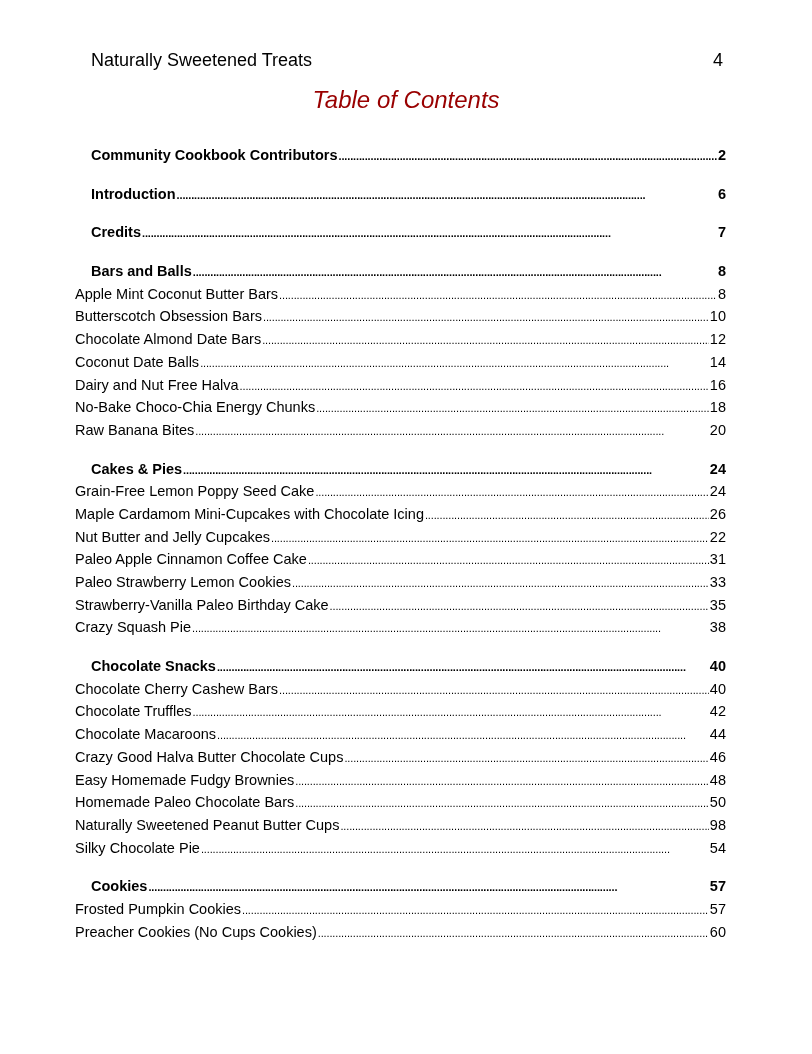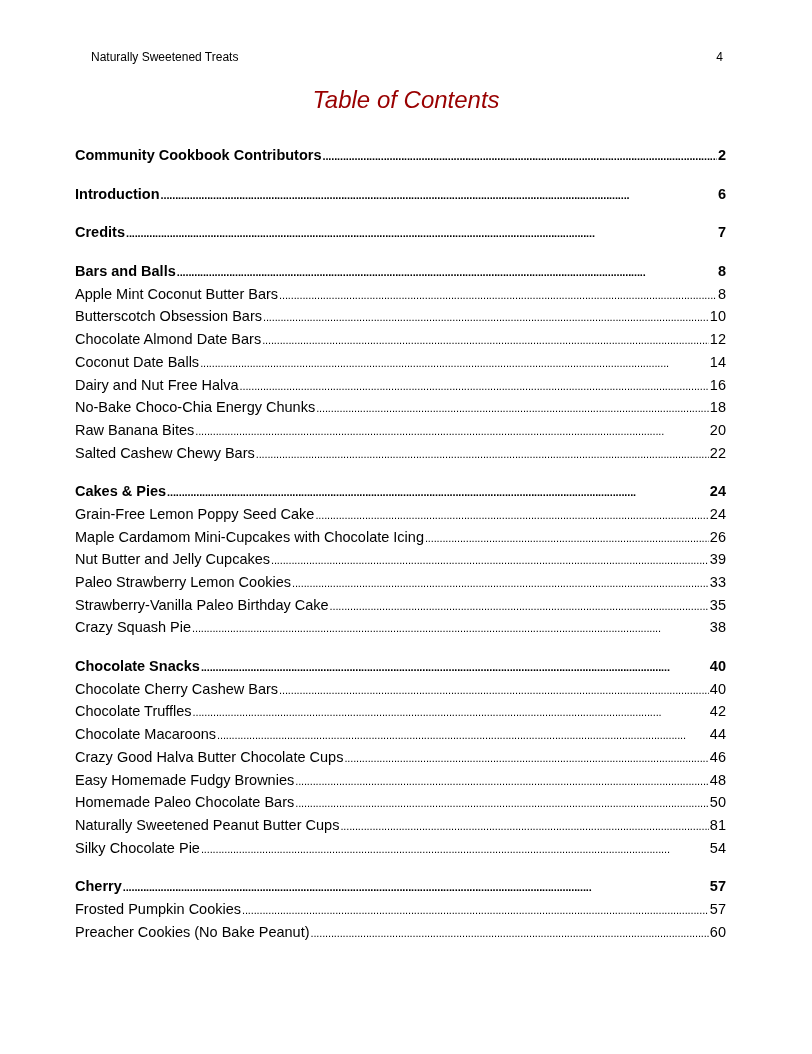--- a/index.html
+++ b/index.html
@@ -2,31 +2,31 @@
 <html><head>
   <meta charset="utf-8">
   <style>
     html, body { margin: 0; padding: 0; background: #ffffff; }
     body {
       width: 812px; height: 1054px; position: relative; overflow: hidden;
       font-family: "Liberation Sans", sans-serif; color: #000;
     }
     .header {
       position: absolute; left: 91px; top: 50px; width: 632px;
-      font-size: 12px; display: flex; justify-content: space-between; gap: 38px;
+      font-size: 18px; display: flex; justify-content: space-between; gap: 38px;
     }
     .title {
       position: absolute; left: 0; top: 86px; width: 812px; text-align: center;
       font-size: 24px; font-style: italic; color: #990000;
     }
     .toc { position: absolute; left: 75px; top: 144px; width: 651px; }
     .row {
       display: flex; align-items: baseline; font-size: 14.5px; height: 22.7px; line-height: 22.7px;
     }
-    .row.l1 { font-weight: bold; }
+    .row.l1 { font-weight: bold; margin-left: 16px; }
     .row .label { white-space: nowrap; }
     .row .leader {
       flex: 1; overflow: hidden; white-space: nowrap; margin: 0 1px;
     }
     .row .leader::before {
       content: ". . . . . . . . . . . . . . . . . . . . . . . . . . . . . . . . . . . . . . . . . . . . . . . . . . . . . . . . . . . . . . . . . . . . . . . . . . . . . . . . . . . . . . . . . . . . . . . . . . . . . . . . . . . . . . . . . . . . . . . . . . . . . . . . . . . . . . . . . . . . . . . . . . . . . . . . . . . . . . . . .";
       letter-spacing: -1.6px;
       font-size: 11px;
     }
     .row .page { white-space: nowrap; }
@@ -99,119 +99,119 @@
   <div class="row">
       <span class="label">No-Bake Choco-Chia Energy Chunks</span>
       <span class="leader"></span>
       <span class="page">18</span>
     </div>
   <div class="row">
       <span class="label">Raw Banana Bites</span>
       <span class="leader"></span>
       <span class="page">20</span>
     </div>
-  <div class="row">
-      <span class="label">Salted Cashew Chewy Bars</span>
+  <div class="gap-sm"></div>
+
+  <div class="row l1">
+    <span class="label">Cakes &amp; Pies</span>
+    <span class="leader"></span>
+    <span class="page">24</span>
+  </div>
+  <div class="row">
+      <span class="label">Grain-Free Lemon Poppy Seed Cake</span>
+      <span class="leader"></span>
+      <span class="page">24</span>
+    </div>
+  <div class="row">
+      <span class="label">Maple Cardamom Mini-Cupcakes with Chocolate Icing</span>
+      <span class="leader"></span>
+      <span class="page">26</span>
+    </div>
+  <div class="row">
+      <span class="label">Nut Butter and Jelly Cupcakes</span>
       <span class="leader"></span>
       <span class="page">22</span>
     </div>
+  <div class="row">
+      <span class="label">Paleo Apple Cinnamon Coffee Cake</span>
+      <span class="leader"></span>
+      <span class="page">31</span>
+    </div>
+  <div class="row">
+      <span class="label">Paleo Strawberry Lemon Cookies</span>
+      <span class="leader"></span>
+      <span class="page">33</span>
+    </div>
+  <div class="row">
+      <span class="label">Strawberry-Vanilla Paleo Birthday Cake</span>
+      <span class="leader"></span>
+      <span class="page">35</span>
+    </div>
+  <div class="row">
+      <span class="label">Crazy Squash Pie</span>
+      <span class="leader"></span>
+      <span class="page">38</span>
+    </div>
   <div class="gap-sm"></div>
 
   <div class="row l1">
-    <span class="label">Cakes &amp; Pies</span>
-    <span class="leader"></span>
-    <span class="page">24</span>
-  </div>
-  <div class="row">
-      <span class="label">Grain-Free Lemon Poppy Seed Cake</span>
-      <span class="leader"></span>
-      <span class="page">24</span>
-    </div>
-  <div class="row">
-      <span class="label">Maple Cardamom Mini-Cupcakes with Chocolate Icing</span>
-      <span class="leader"></span>
-      <span class="page">26</span>
-    </div>
-  <div class="row">
-      <span class="label">Nut Butter and Jelly Cupcakes</span>
-      <span class="leader"></span>
-      <span class="page">39</span>
-    </div>
-  <div class="row">
-      <span class="label">Paleo Strawberry Lemon Cookies</span>
-      <span class="leader"></span>
-      <span class="page">33</span>
-    </div>
-  <div class="row">
-      <span class="label">Strawberry-Vanilla Paleo Birthday Cake</span>
-      <span class="leader"></span>
-      <span class="page">35</span>
-    </div>
-  <div class="row">
-      <span class="label">Crazy Squash Pie</span>
-      <span class="leader"></span>
-      <span class="page">38</span>
+    <span class="label">Chocolate Snacks</span>
+    <span class="leader"></span>
+    <span class="page">40</span>
+  </div>
+  <div class="row">
+      <span class="label">Chocolate Cherry Cashew Bars</span>
+      <span class="leader"></span>
+      <span class="page">40</span>
+    </div>
+  <div class="row">
+      <span class="label">Chocolate Truffles</span>
+      <span class="leader"></span>
+      <span class="page">42</span>
+    </div>
+  <div class="row">
+      <span class="label">Chocolate Macaroons</span>
+      <span class="leader"></span>
+      <span class="page">44</span>
+    </div>
+  <div class="row">
+      <span class="label">Crazy Good Halva Butter Chocolate Cups</span>
+      <span class="leader"></span>
+      <span class="page">46</span>
+    </div>
+  <div class="row">
+      <span class="label">Easy Homemade Fudgy Brownies</span>
+      <span class="leader"></span>
+      <span class="page">48</span>
+    </div>
+  <div class="row">
+      <span class="label">Homemade Paleo Chocolate Bars</span>
+      <span class="leader"></span>
+      <span class="page">50</span>
+    </div>
+  <div class="row">
+      <span class="label">Naturally Sweetened Peanut Butter Cups</span>
+      <span class="leader"></span>
+      <span class="page">98</span>
+    </div>
+  <div class="row">
+      <span class="label">Silky Chocolate Pie</span>
+      <span class="leader"></span>
+      <span class="page">54</span>
     </div>
   <div class="gap-sm"></div>
 
   <div class="row l1">
-    <span class="label">Chocolate Snacks</span>
-    <span class="leader"></span>
-    <span class="page">40</span>
-  </div>
-  <div class="row">
-      <span class="label">Chocolate Cherry Cashew Bars</span>
-      <span class="leader"></span>
-      <span class="page">40</span>
-    </div>
-  <div class="row">
-      <span class="label">Chocolate Truffles</span>
-      <span class="leader"></span>
-      <span class="page">42</span>
-    </div>
-  <div class="row">
-      <span class="label">Chocolate Macaroons</span>
-      <span class="leader"></span>
-      <span class="page">44</span>
-    </div>
-  <div class="row">
-      <span class="label">Crazy Good Halva Butter Chocolate Cups</span>
-      <span class="leader"></span>
-      <span class="page">46</span>
-    </div>
-  <div class="row">
-      <span class="label">Easy Homemade Fudgy Brownies</span>
-      <span class="leader"></span>
-      <span class="page">48</span>
-    </div>
-  <div class="row">
-      <span class="label">Homemade Paleo Chocolate Bars</span>
-      <span class="leader"></span>
-      <span class="page">50</span>
-    </div>
-  <div class="row">
-      <span class="label">Naturally Sweetened Peanut Butter Cups</span>
-      <span class="leader"></span>
-      <span class="page">81</span>
-    </div>
-  <div class="row">
-      <span class="label">Silky Chocolate Pie</span>
-      <span class="leader"></span>
-      <span class="page">54</span>
-    </div>
-  <div class="gap-sm"></div>
-
-  <div class="row l1">
-    <span class="label">Cherry</span>
+    <span class="label">Cookies</span>
     <span class="leader"></span>
     <span class="page">57</span>
   </div>
   <div class="row">
       <span class="label">Frosted Pumpkin Cookies</span>
       <span class="leader"></span>
       <span class="page">57</span>
     </div>
   <div class="row">
-      <span class="label">Preacher Cookies (No Bake Peanut)</span>
+      <span class="label">Preacher Cookies (No Cups Cookies)</span>
       <span class="leader"></span>
       <span class="page">60</span>
     </div>
 </div>
 
 </body></html>

